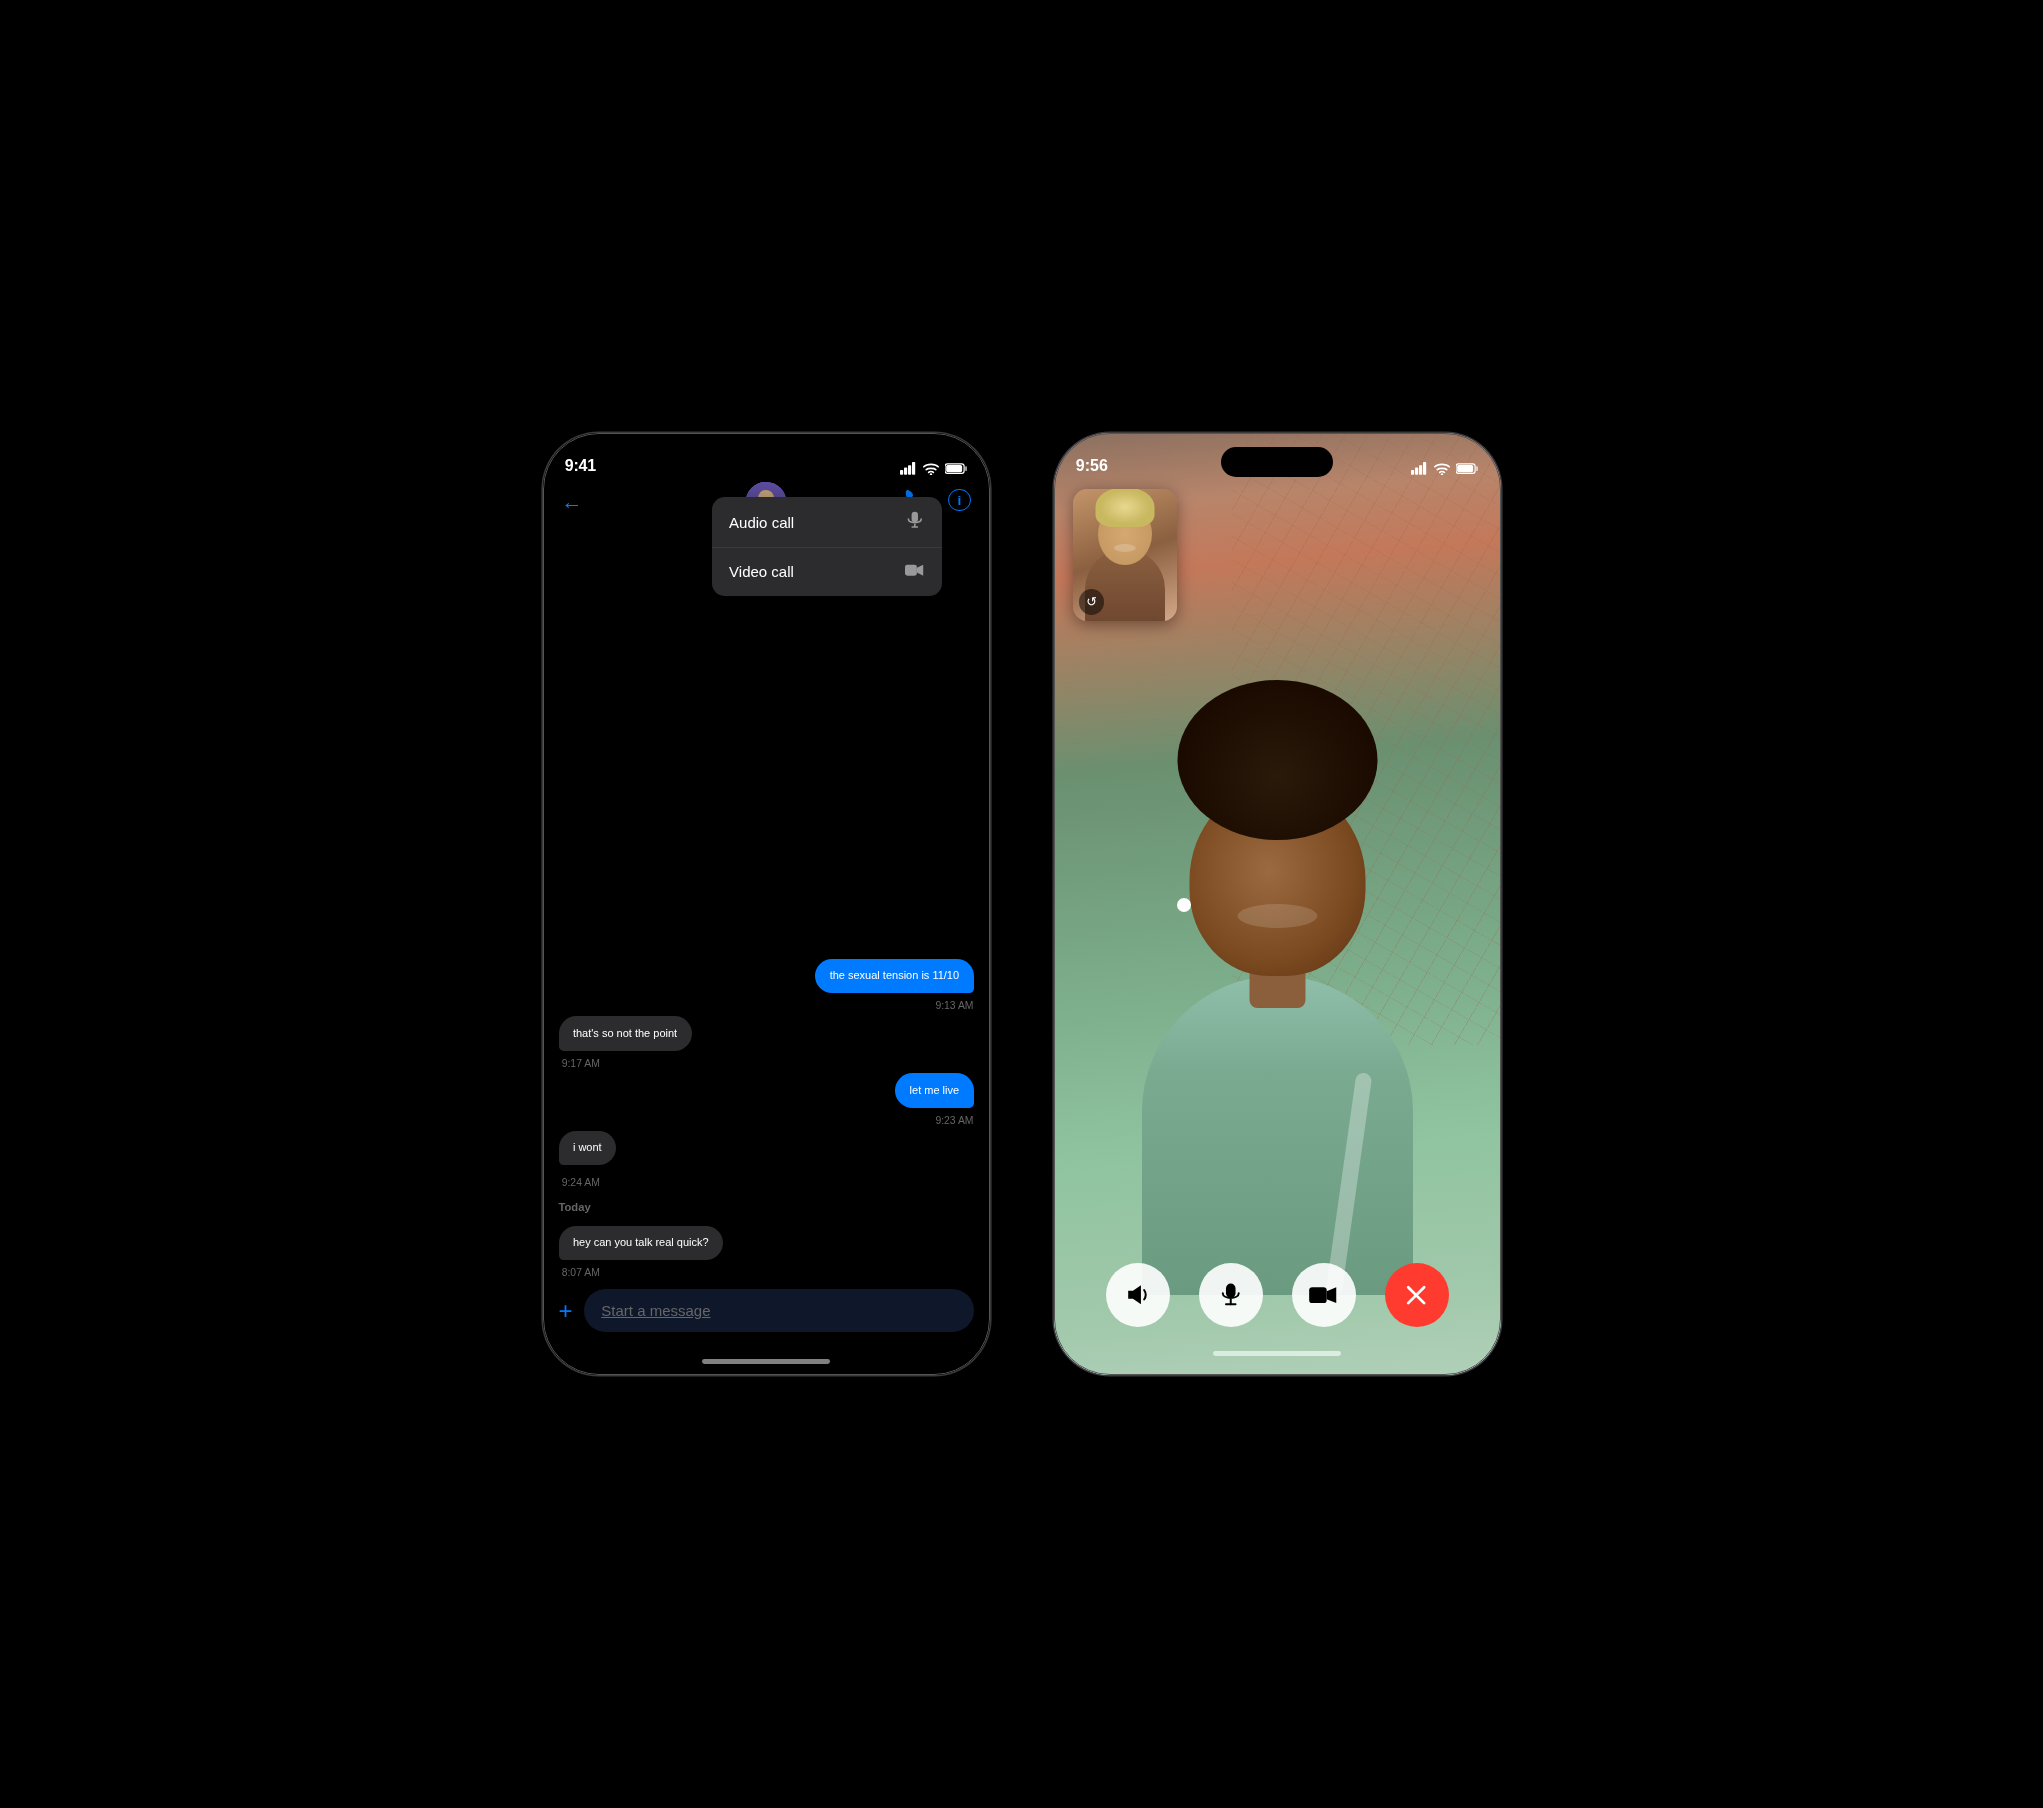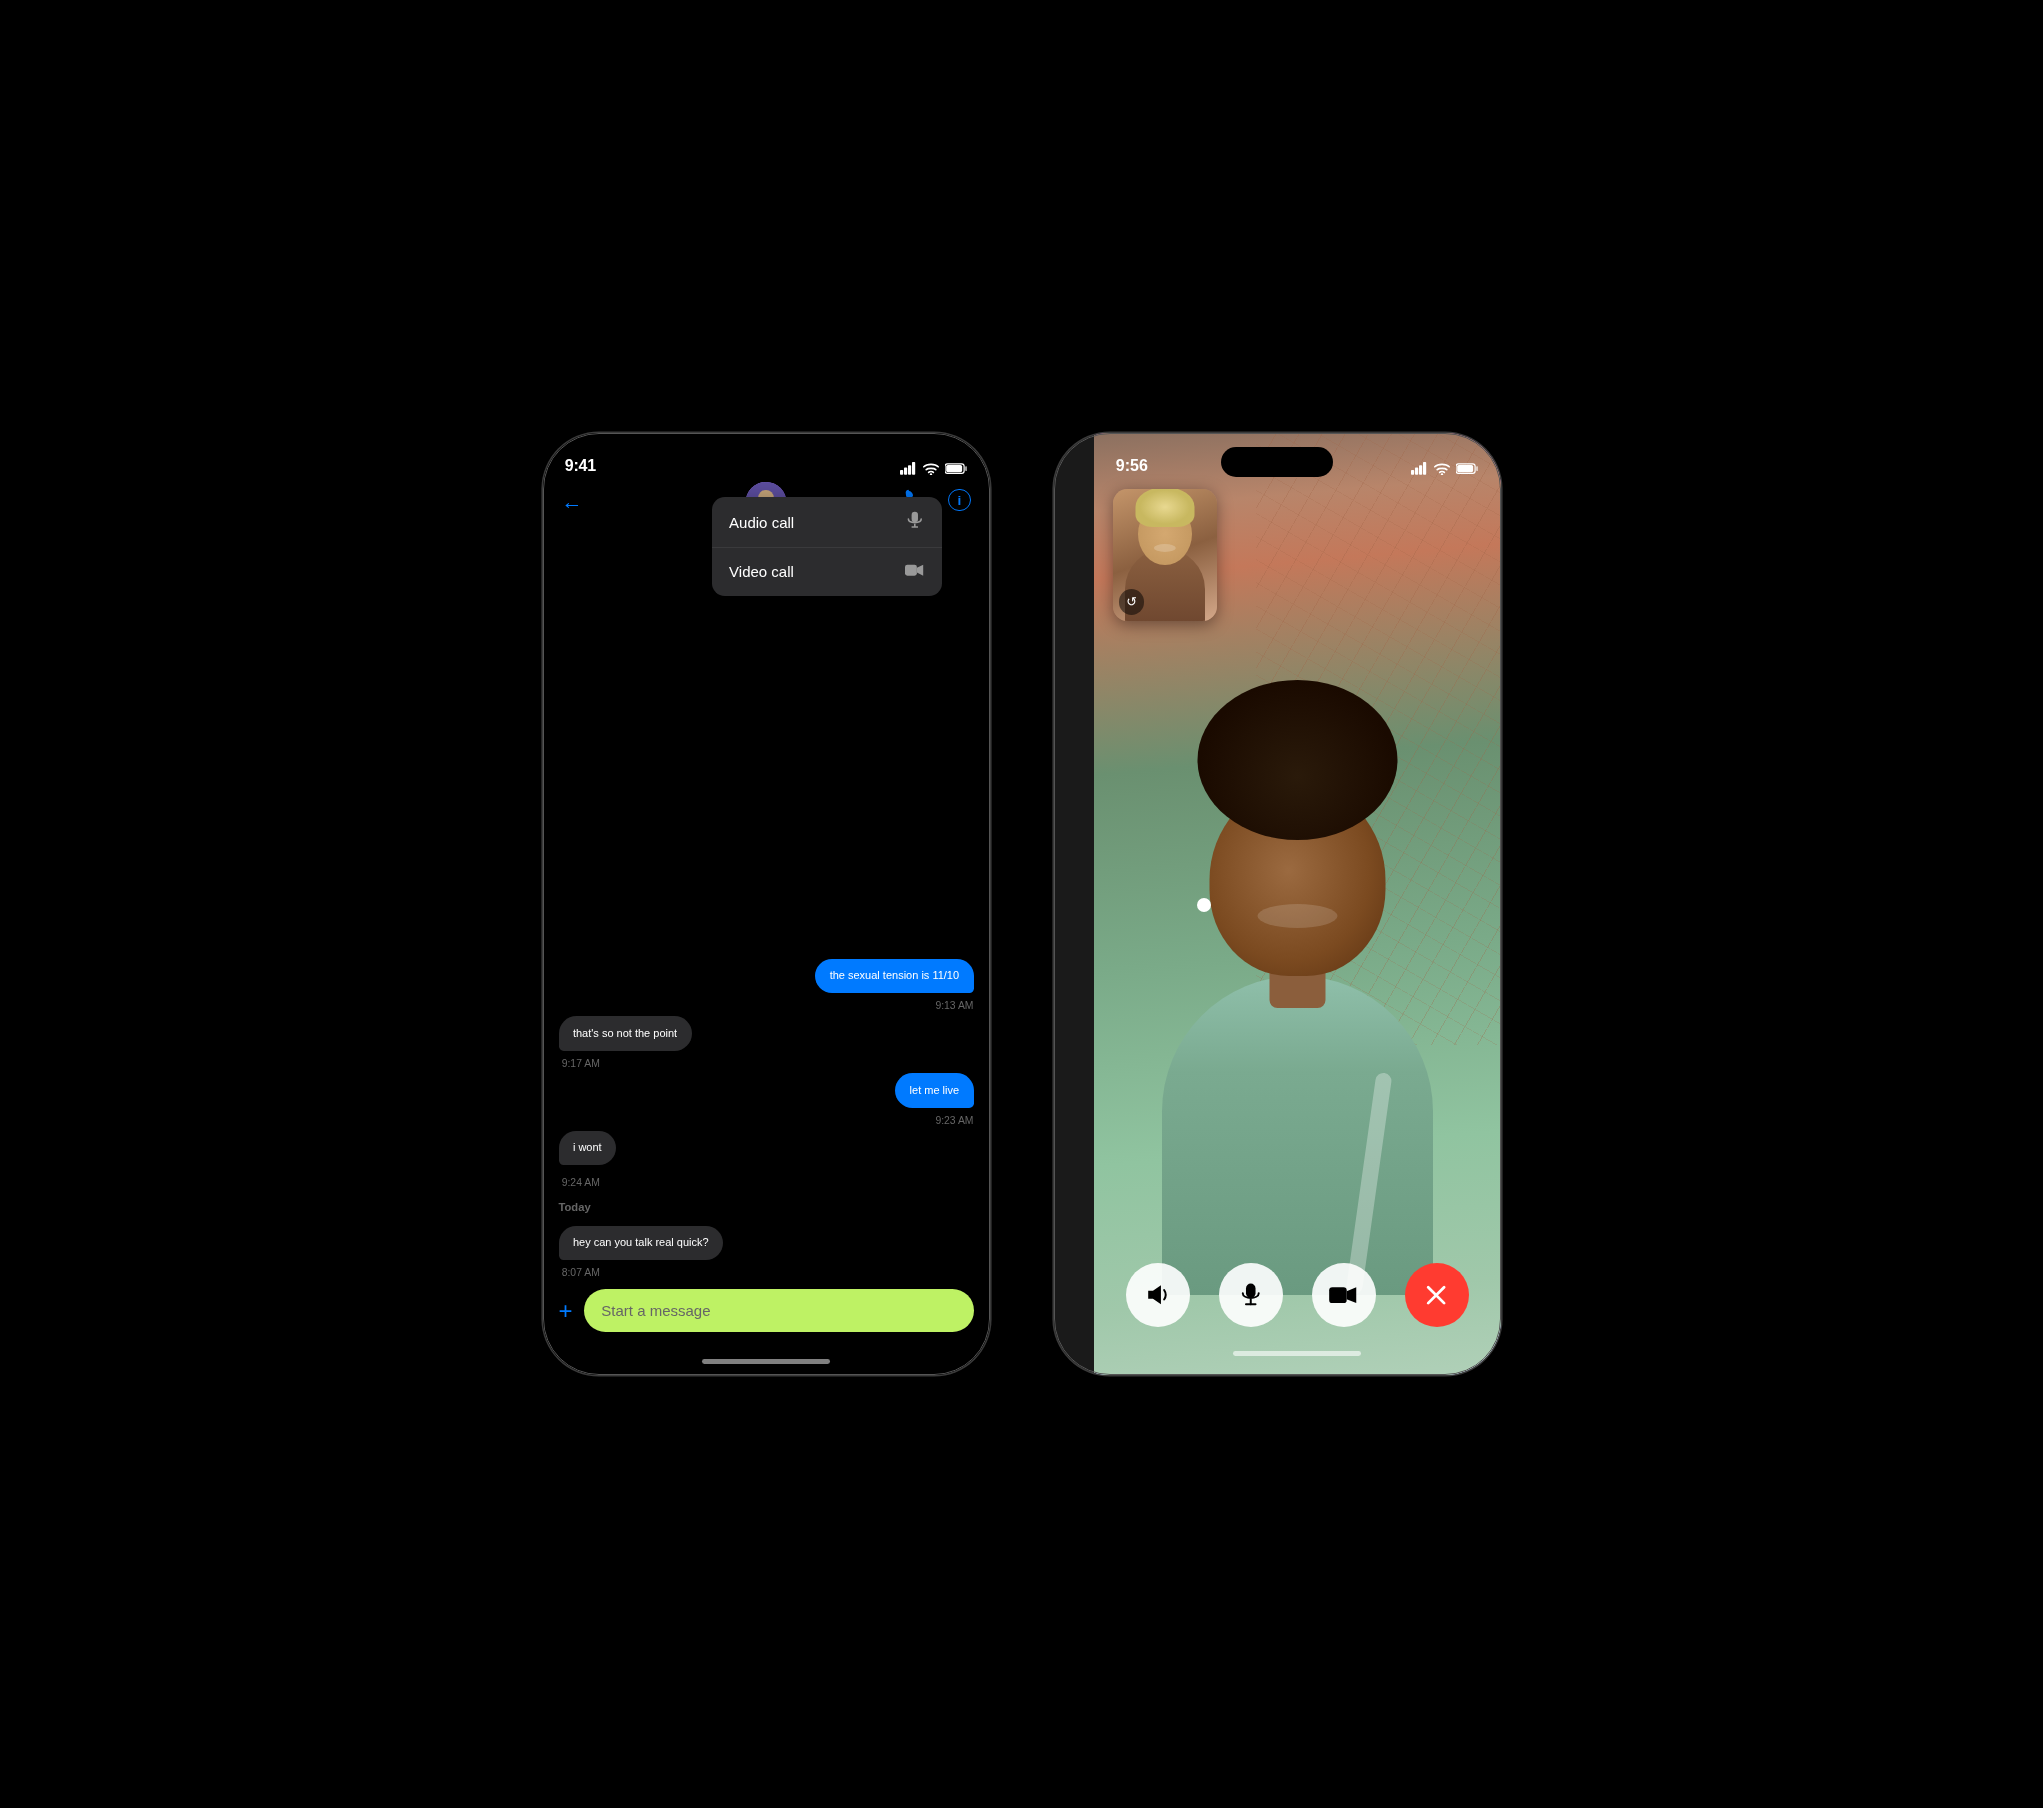--- a/index.html
+++ b/index.html
@@ -212,25 +212,26 @@
       flex-shrink: 0;
     }
     .plus-btn {
       color: #007AFF;
       font-size: 24px;
       font-weight: 300;
       line-height: 1;
     }
     .msg-input {
       flex: 1;
-      background: #bef264;
+      background: #0f172a;
       border-radius: 24px;
       padding: 12.8px 17.6px;
       color: #666;
       font-size: 15px;
+      text-decoration: underline;
     }
     .home-indicator {
       height: 27px;
       display: flex;
       align-items: center;
       justify-content: center;
       flex-shrink: 0;
     }
     .home-bar {
       width: 128px;
@@ -241,21 +242,20 @@
     }
 
     
     .phone-call .screen {
       flex: 1;
       background: #8b5cf6;
       display: flex;
       flex-direction: column;
       overflow: hidden;
       position: relative;
-      margin-left: 40px;
     }
     .video-bg {
       position: absolute;
       top: 0; left: 0; right: 0; bottom: 0;
       background: linear-gradient(
         to bottom,
         #8B6F5E 0%,
         #C4906E 15%,
         #5a7a6a 40%,
         #6d8a7a 60%,

